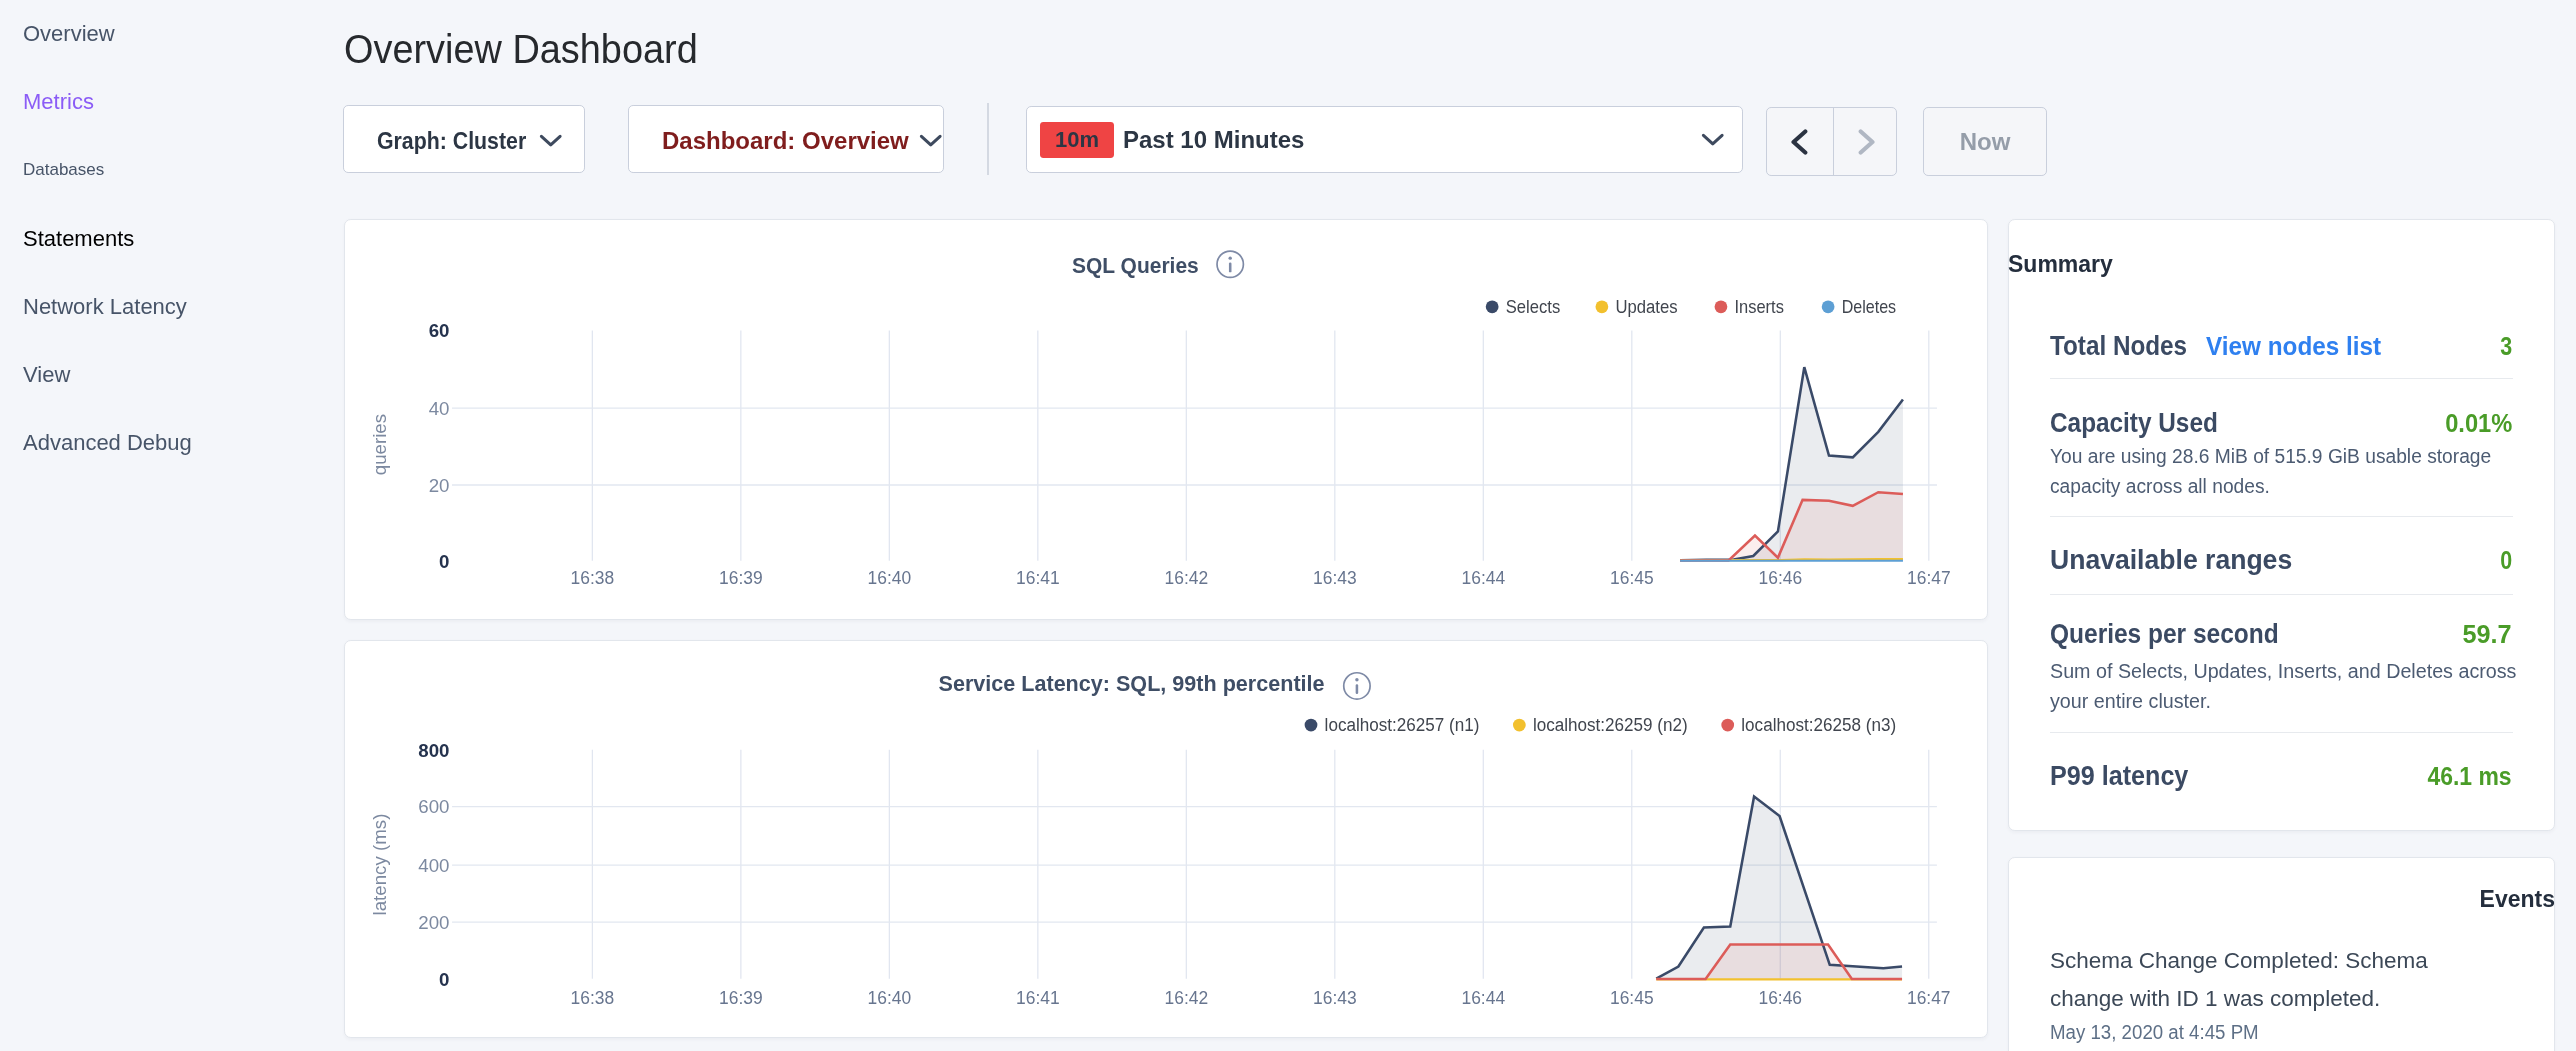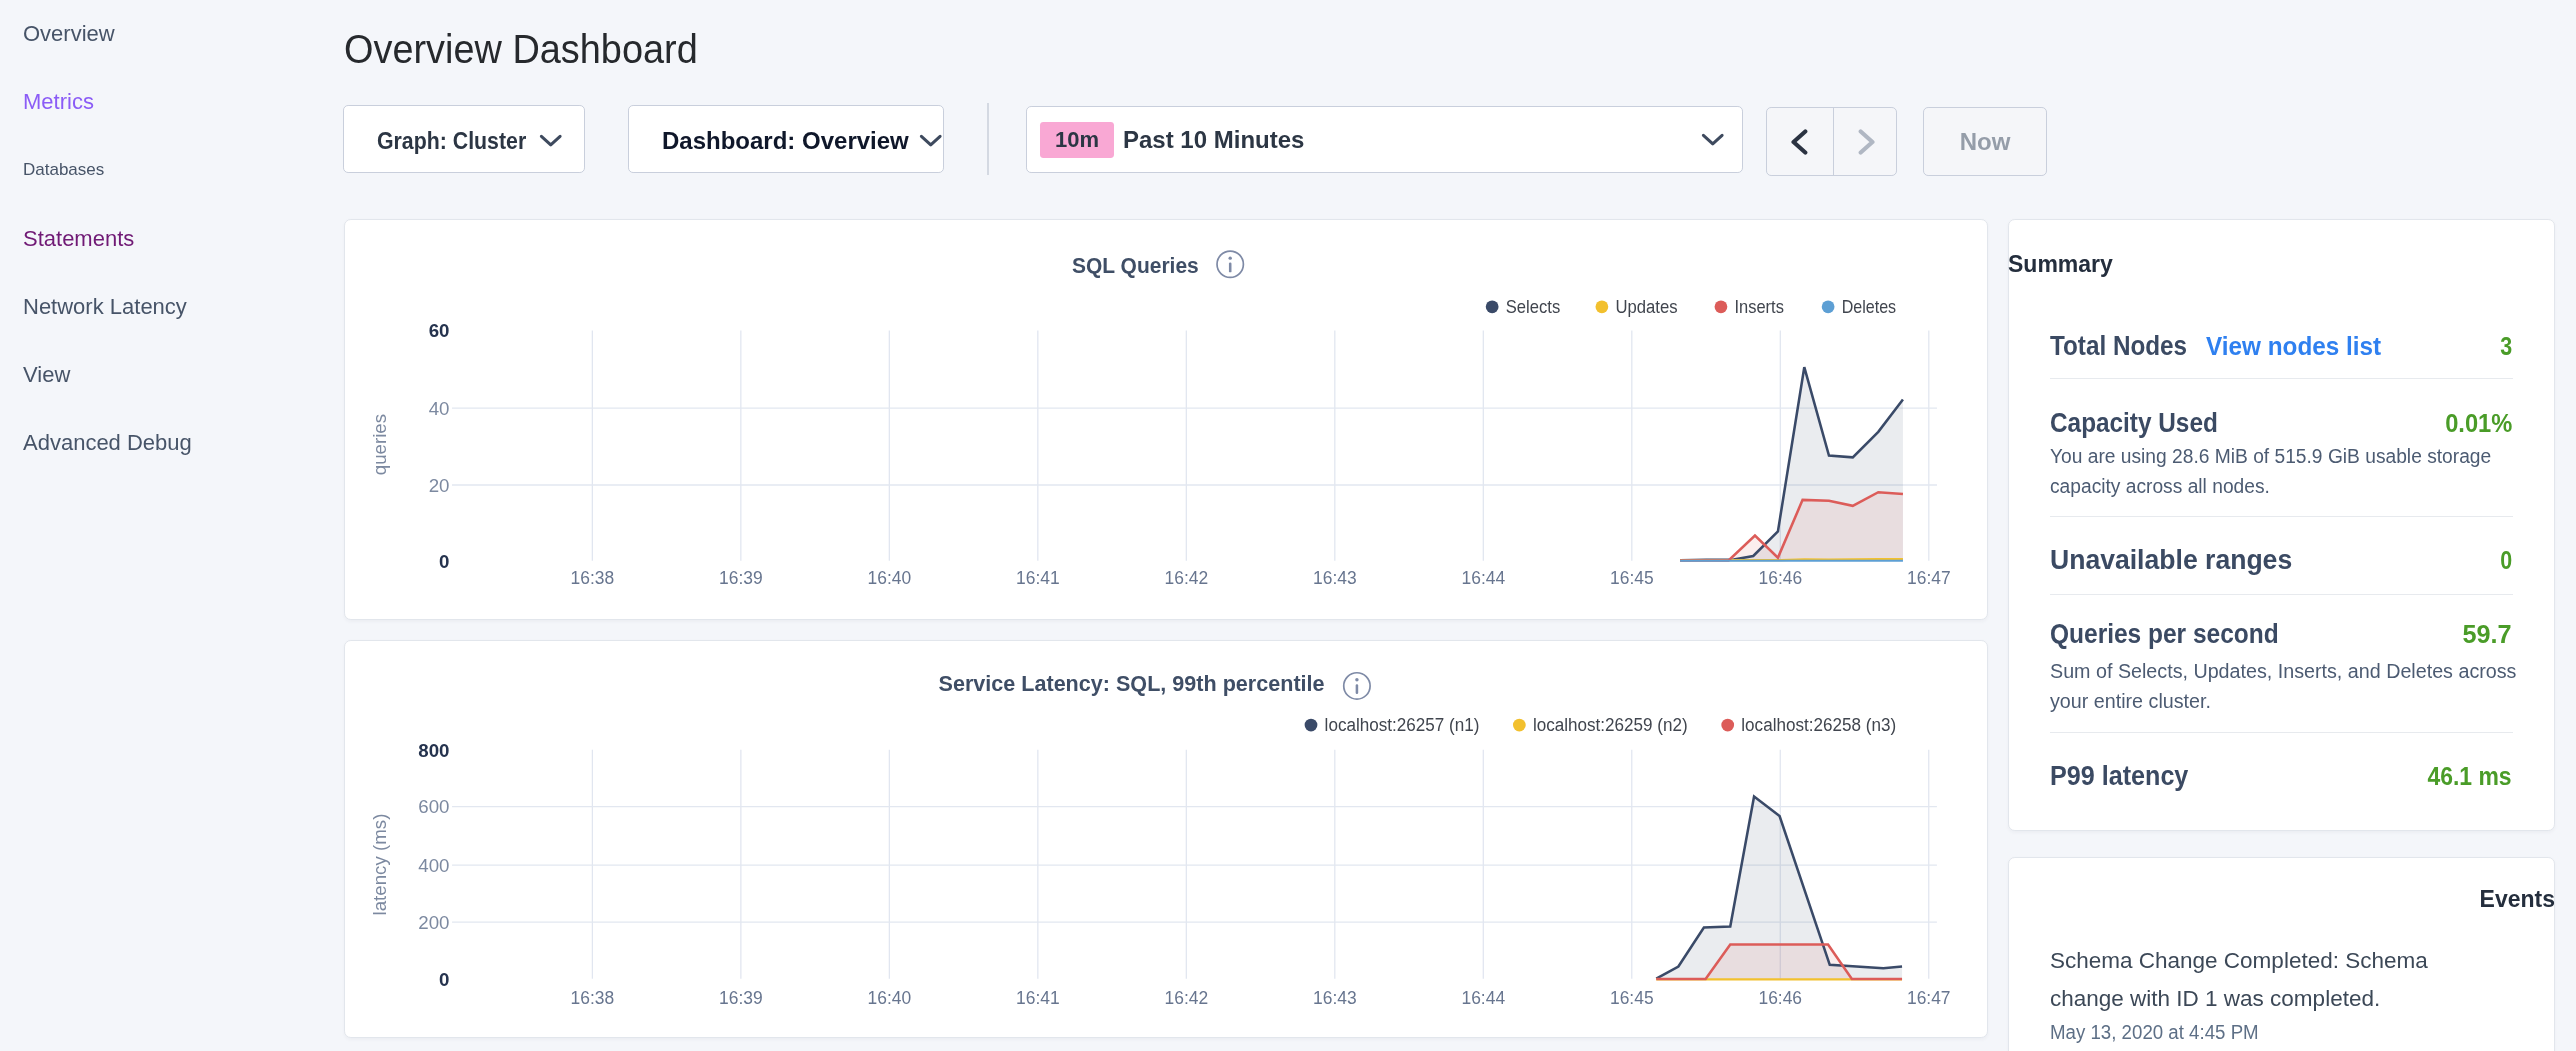--- a/index.html
+++ b/index.html
@@ -1,38 +1,38 @@
 <!DOCTYPE html>
 <html style="font-size:13.6px"><head><meta charset="utf-8">
 <style>
 html,body{margin:0;padding:0}
 body{width:2576px;height:1051px;overflow:hidden;background:#f4f6fa;font-family:"Liberation Sans",sans-serif;position:relative}
 </style></head>
 <body>
 <div style="position:absolute;left:23px;top:20.4px;height:27px;line-height:27px;font-size:22px;color:#475468">Overview</div>
 <div style="position:absolute;left:23px;top:88px;height:27px;line-height:27px;font-size:22px;color:#8b5cf6;font-weight:normal">Metrics</div>
 <div style="position:absolute;left:23px;top:156px;height:27px;line-height:27px;font-size:17px;color:#475468">Databases</div>
-<div style="position:absolute;left:23px;top:225px;height:27px;line-height:27px;font-size:22px;color:#701a75">Statements</div>
+<div style="position:absolute;left:23px;top:225px;height:27px;line-height:27px;font-size:22px;color:#000000">Statements</div>
 <div style="position:absolute;left:23px;top:293px;height:27px;line-height:27px;font-size:22px;color:#475468">Network Latency</div>
 <div style="position:absolute;left:23px;top:361px;height:27px;line-height:27px;font-size:22px;color:#475468">View</div>
 <div style="position:absolute;left:23px;top:429px;height:27px;line-height:27px;font-size:22px;color:#475468">Advanced Debug</div>
 <div style="position:absolute;left:344px;top:26px;font-size:41px;color:#26292d;transform:scaleX(0.924);transform-origin:left top;white-space:nowrap">Overview Dashboard</div>
 <div style="position:absolute;background:#fff;border:0.9px solid #c9cfdc;border-radius:5.1px;box-sizing:border-box;left:343px;top:105px;width:242px;height:68px"></div>
 <div style="position:absolute;font-weight:bold;font-size:24px;color:#2c3644;height:31px;line-height:31px;white-space:nowrap;left:377px;top:125px;transform:scaleX(0.888);transform-origin:left center">Graph: Cluster</div>
 <svg style="position:absolute;left:538px;top:133px" width="25.5" height="15.3" viewBox="0 0 30 18">
     <polyline points="4,4 15,14 26,4" fill="none" stroke="#3e4a5e" stroke-width="3.6" stroke-linecap="round" stroke-linejoin="round"></polyline>
   </svg>
 <div style="position:absolute;background:#fff;border:0.9px solid #c9cfdc;border-radius:5.1px;box-sizing:border-box;left:628px;top:105px;width:316px;height:68px"></div>
-<div style="position:absolute;font-weight:bold;font-size:24px;color:#0f172a;height:31px;line-height:31px;white-space:nowrap;left:662px;top:125px">Dashboard: Overview</div>
+<div style="position:absolute;font-weight:bold;font-size:24px;color:#7f1d1d;height:31px;line-height:31px;white-space:nowrap;left:662px;top:125px">Dashboard: Overview</div>
 <svg style="position:absolute;left:918px;top:133px" width="25.5" height="15.3" viewBox="0 0 30 18">
     <polyline points="4,4 15,14 26,4" fill="none" stroke="#3e4a5e" stroke-width="3.6" stroke-linecap="round" stroke-linejoin="round"></polyline>
   </svg>
 <div style="position:absolute;left:987px;top:103px;width:1.7px;height:72px;background:#d4d9e2"></div>
 <div style="position:absolute;background:#fff;border:0.9px solid #c9cfdc;border-radius:5.1px;box-sizing:border-box;left:1026px;top:106px;width:717px;height:67px"></div>
-<div style="position:absolute;left:1040px;top:122px;width:74px;height:36px;background:#f9a8d4;border-radius:3.4px;text-align:center;font-weight:bold;font-size:22px;color:#2c3644;line-height:36px">10m</div>
+<div style="position:absolute;left:1040px;top:122px;width:74px;height:36px;background:#ef4444;border-radius:3.4px;text-align:center;font-weight:bold;font-size:22px;color:#2c3644;line-height:36px">10m</div>
 <div style="position:absolute;font-weight:bold;font-size:24px;color:#2c3644;height:31px;line-height:31px;white-space:nowrap;left:1123px;top:124px">Past 10 Minutes</div>
 <svg style="position:absolute;left:1700px;top:132px" width="25.5" height="15.3" viewBox="0 0 30 18">
     <polyline points="4,4 15,14 26,4" fill="none" stroke="#3e4a5e" stroke-width="3.6" stroke-linecap="round" stroke-linejoin="round"></polyline>
   </svg>
 <div style="position:absolute;background:#fff;border:0.9px solid #c9cfdc;border-radius:5.1px;box-sizing:border-box;left:1766px;top:107px;width:131px;height:69px;background:#f5f6f9"></div>
 <div style="position:absolute;left:1833px;top:108px;width:0.9px;height:67px;background:#c9cfdc"></div>
 <svg style="position:absolute;left:1790px;top:129px" width="18" height="26" viewBox="0 0 21 31">
     <polyline points="18,3 4,15.5 18,28" fill="none" stroke="#2b3342" stroke-width="5" stroke-linecap="round" stroke-linejoin="round"></polyline>
   </svg>
 <svg style="position:absolute;left:1858px;top:129px" width="18" height="26" viewBox="0 0 21 31">

